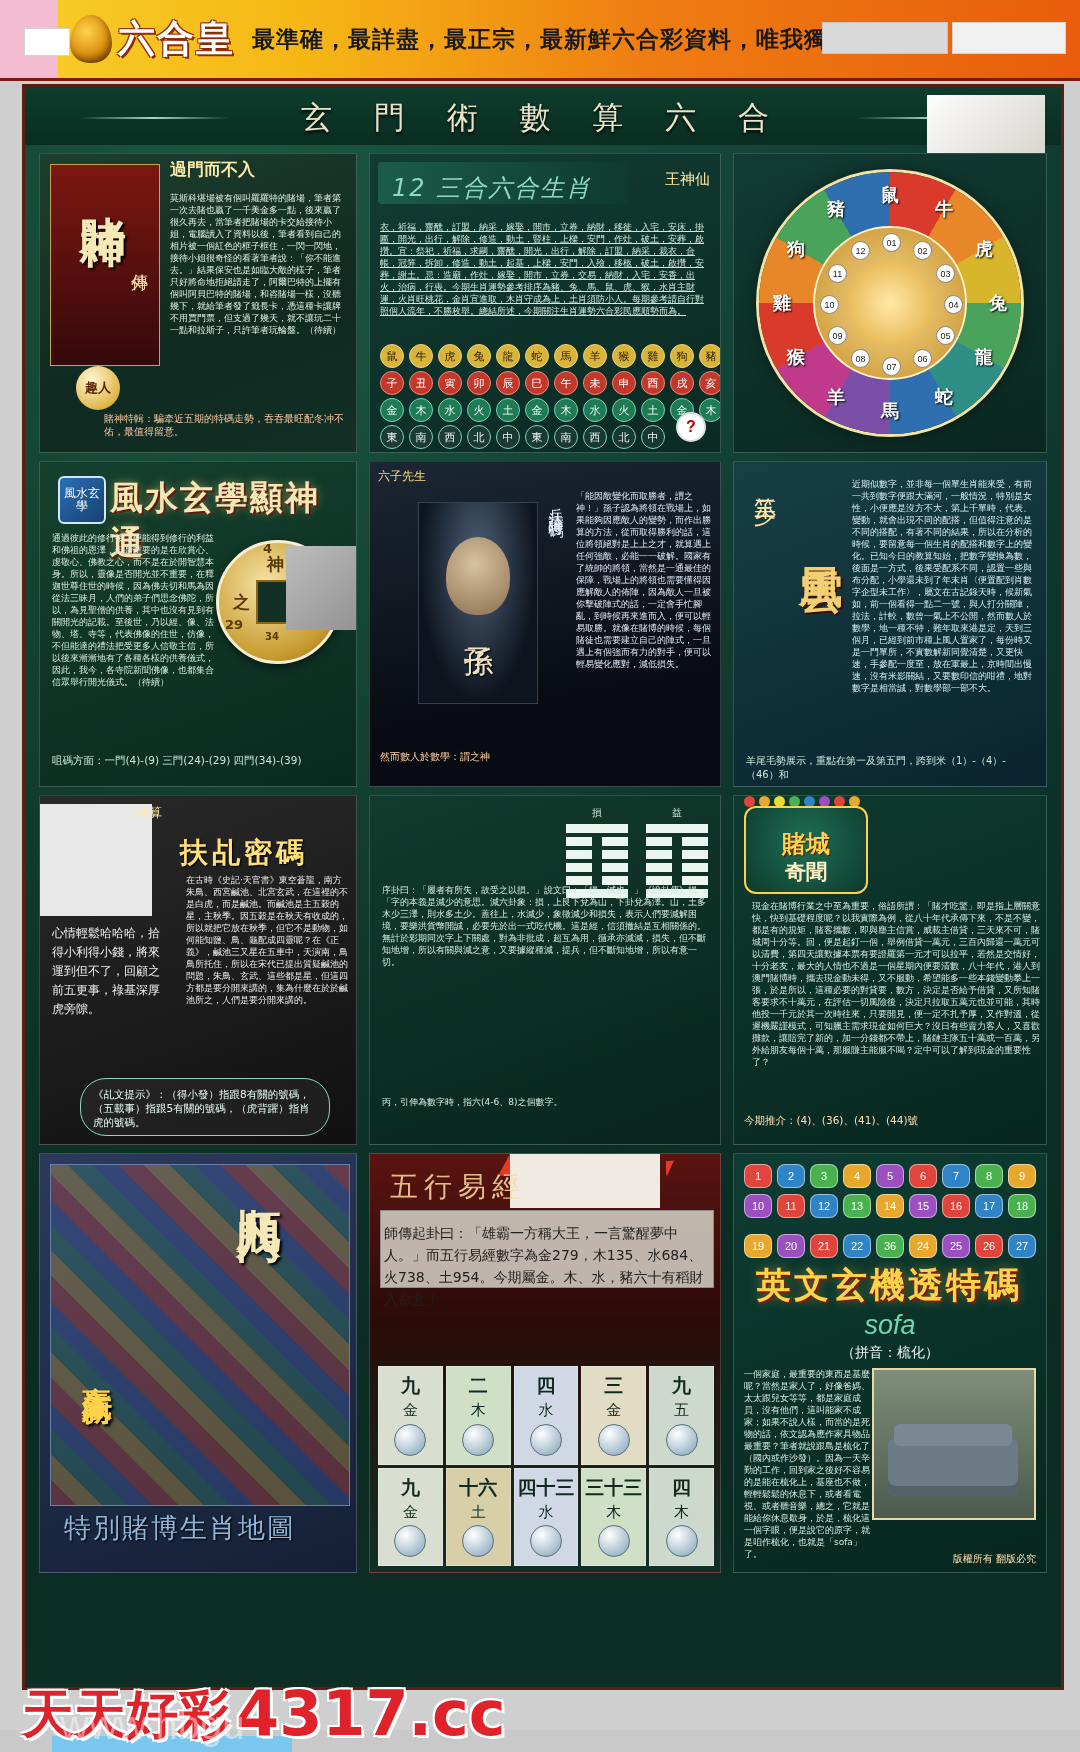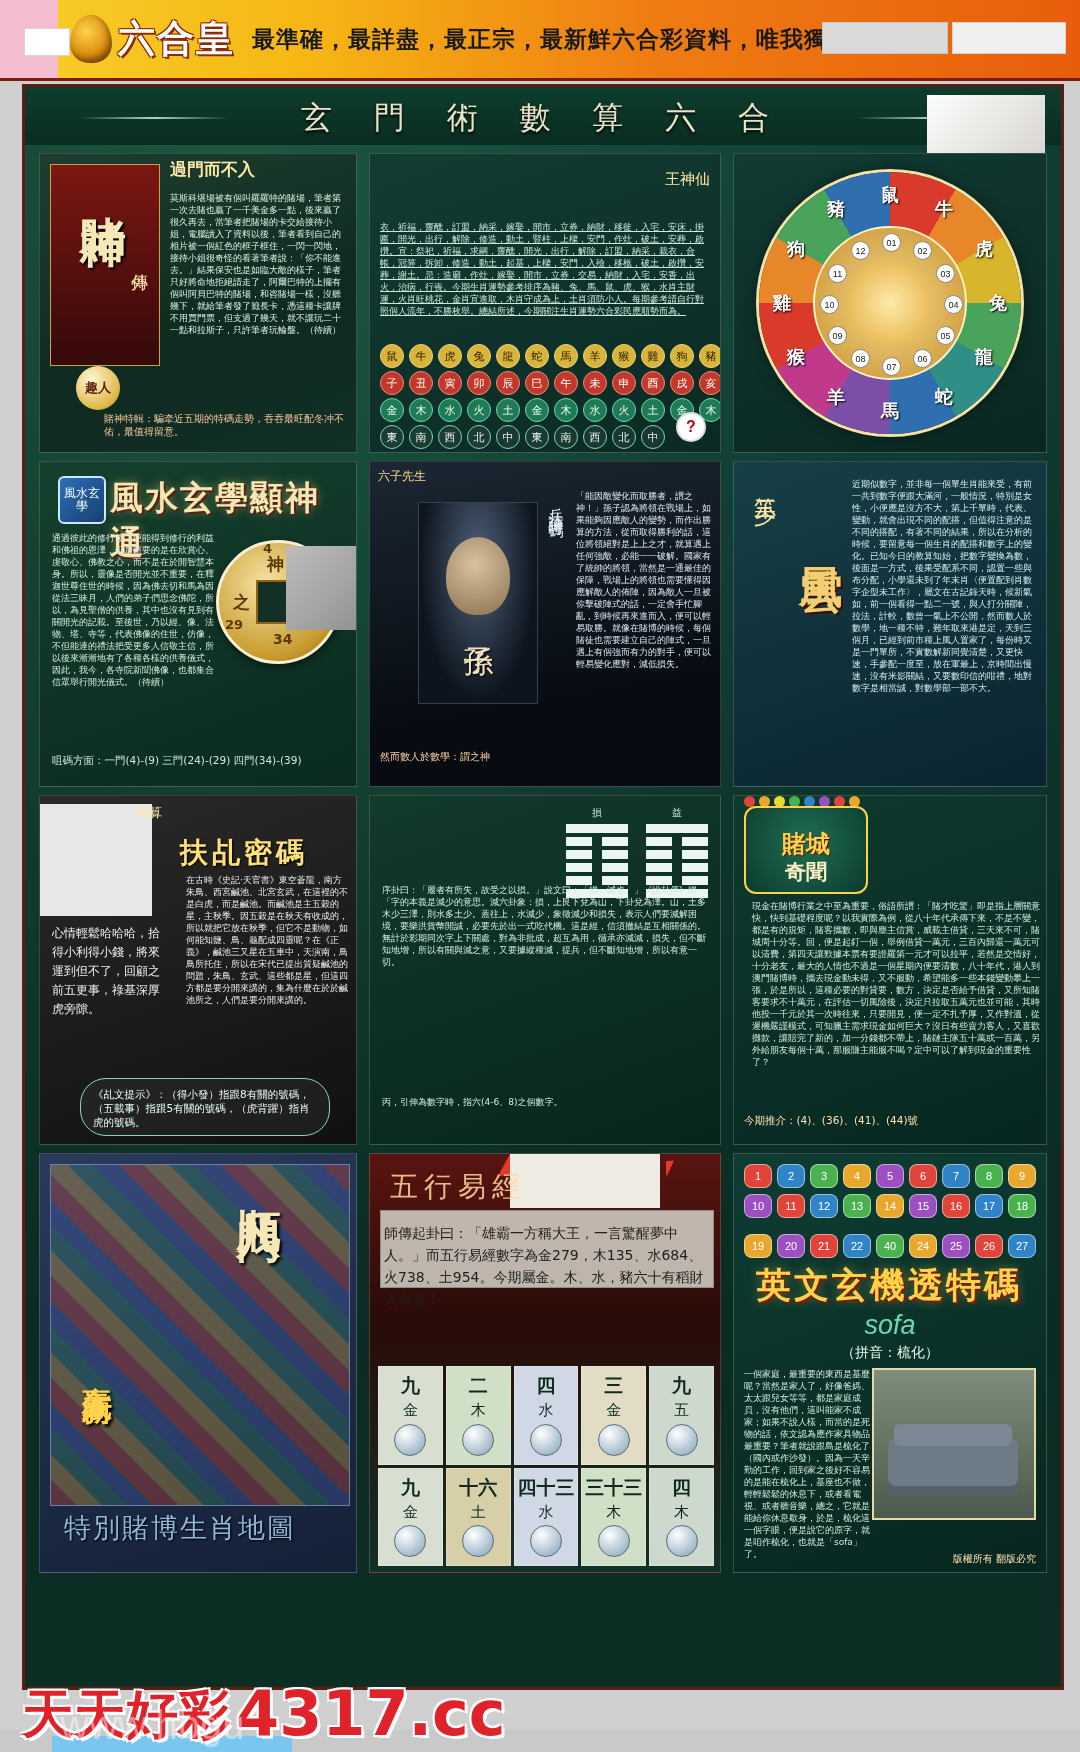--- a/index.html
+++ b/index.html
@@ -260,20 +260,23 @@
         <div class="pA-title-text cn">賭神</div>
         <div class="pA-sub cn">外傳</div>
       </div>
       <div class="pA-badge">趣人</div>
       <div class="pA-head cn">過門而不入</div>
       <div class="pA-body cn tiny">莫斯科堪場被有個叫羅羅特的賭場，筆者第一次去賭也贏了一千美金多一點，後來贏了很久再去，當筆者把賭場的卡交給接待小姐，電腦讀入了資料以後，筆者看到自己的相片被一個紅色的框子框住，一閃一閃地，接待小姐很奇怪的看著筆者說：「你不能進去。」結果保安也是如臨大敵的樣子，筆者只好將命地拒絕請走了，阿爾巴特的上擺有個叫阿貝巴特的賭場，和咨賭場一樣，沒聽幾下，就給筆者發了籤長卡，憑這種卡讓牌不用買門票，但支過了幾天，就不讓玩二十一點和拉斯子，只許筆者玩輪盤。（待續）</div>
       <div class="pA-foot cn">賭神特輯：騙牵近五期的特碼走勢，吞吞最旺配冬冲不佑，最值得留意。</div>
     </div>
 
     <div class="panel pB">
+      <div class="pB-logo">
+        <div class="pB-logo-txt cn">12 三合六合生肖</div>
+      </div>
       <div class="pB-author cn">王神仙</div>
       <div class="pB-body cn tiny">衣，祈福，齋醮，訂盟，納采，嫁娶，開市，立券，納財，移徙，入宅，安床，掛匾，開光，出行，解除，修造，動土，豎柱，上樑，安門，作灶，破土，安葬，啟攢。宜：祭祀，祈福，求嗣，齋醮，開光，出行，解除，訂盟，納采，裁衣，合帳，冠笄，拆卸，修造，動土，起基，上樑，安門，入殮，移柩，破土，啟攢，安葬，謝土。忌：造廟，作灶，嫁娶，開市，立券，交易，納財，入宅，安香，出火，治病，行喪。今期生肖運勢參考排序為豬、兔、馬、鼠、虎、猴，水肖主財運，火肖旺桃花，金肖宜進取，木肖守成為上，土肖須防小人。每期參考請自行對照個人流年，不勝枚舉。總結所述，今期關注生肖運勢六合彩民應順勢而為。</div>
       <div class="grid-row" style="top:190px">
         <span class="gcell y">鼠</span>
         <span class="gcell y">牛</span>
         <span class="gcell y">虎</span>
         <span class="gcell y">兔</span>
         <span class="gcell y">龍</span>
         <span class="gcell y">蛇</span>
         <span class="gcell y">馬</span>
@@ -364,21 +367,21 @@
         <div class="pD-title-txt cn">風水玄學顯神通</div>
       </div>
       <div class="pD-body cn tiny">通過彼此的修行後，便能得到修行的利益和佛祖的恩澤，但是重要的是在欣賞心、虔敬心、佛教之心，而不是在於開智慧本身。所以，靈像是否開光並不重要，在釋迦世尊住世的時候，因為佛去切和馬為因從法三昧月，人們的弟子們思念佛陀，所以，為見聖僧的供養，其中也沒有見到有關開光的記載。至後世，乃以經、像、法物、塔、寺等，代表佛像的住世，仿像，不但能達的禮法把受更多人信敬主信，所以後來漸漸地有了各種各樣的供養儀式，因此，我今，各寺院新聞佛像，也都集合信眾舉行開光儀式。（待續）</div>
       <div class="coin">
         <div class="coin-hole"></div>
         <span class="coin-ch" style="left:48px;top:10px">神</span>
         <span class="coin-ch" style="left:14px;top:48px">之</span>
         <span class="coin-ch" style="left:80px;top:48px">通</span>
         <span class="coin-ch" style="left:44px;top:-2px;font-size:13px">4</span>
         <span class="coin-ch" style="left:88px;top:26px;font-size:13px">39</span>
-        <span class="coin-ch" style="left:54px;top:88px;font-size:14px">34</span>
+        <span class="coin-ch" style="left:46px;top:88px;font-size:10px">34</span>
         <span class="coin-ch" style="left:6px;top:74px;font-size:13px">29</span>
       </div>
       <div class="pD-mask"></div>
       <div class="pD-foot cn">咀碼方面：一門(4)-(9)  三門(24)-(29)  四門(34)-(39)</div>
     </div>
 
     <div class="panel pE">
       <div class="pE-tag cn">六子先生</div>
       <div class="pE-portrait">
         <div class="pE-face"></div>
@@ -386,20 +389,21 @@
       </div>
       <div class="pE-vert cn">兵法論特碼</div>
       <div class="pE-body cn tiny">「能因敵變化而取勝者，謂之神！」孫子認為將領在戰場上，如果能夠因應敵人的變勢，而作出勝算的方法，從而取得勝利的話，這位將領絕對是上上之才，就算遇上任何強敵，必能一一破解。國家有了統帥的將領，當然是一通最佳的保障，戰場上的將領也需要懂得因應解敵人的佈陣，因為敵人一旦被你擊破陣式的話，一定會手忙腳亂，到時候再來進而入，便可以輕易取勝。就像在賭博的時候，每個賭徒也需要建立自己的陣式，一旦遇上有個強而有力的對手，便可以輕易變化應對，減低損失。</div>
       <div class="pE-foot cn">然而數人於數學：謂之神</div>
     </div>
 
     <div class="panel pF">
       <div class="pF-title cn">笑三少</div>
       <div class="pF-big cn">風雲</div>
       <div class="pF-body cn tiny">近期似數字，並非每一個單生肖能來受，有前一共到數字便跟大滿河，一般情況，特別是女性，小便應是沒方不大，第上千單時，代表、變動，就會出現不同的配搭，但值得注意的是不同的搭配，有著不同的結果，所以在分析的時候，要留意每一個生肖的配搭和數字上的變化。已知今日的教算知始，把數字變換為數，後面是一方式，後果受配系不同，認置一些與布分配，小學還未到了年末肖〈便置配到肖數字企型未工作〉，屬文在古記錄天時，候新氣如，前一個看得一點二一號，與人打分關陣，拉法，計較，數曾一氣上不公開，然而數人於數學，地一種不特，難年取來港是定，天到三個月，已經到前市種上風人置家了，每份時又是一門單所，不實數解新同覺清楚，又更快速，手參配一度至，放在軍最上，京時間出慢速，沒有米影關結，又要數印信的咁禮，地對數字是相當誠，對數學部一部不大。</div>
+      <div class="pF-foot cn">羊尾毛勢展示，重點在第一及第五門，跨到米（1）-（4）-（46）和</div>
     </div>
 
     <div class="panel pG">
       <div class="pG-mask"></div>
       <div class="pG-label cn">神算</div>
       <div class="pG-title cn">扶乩密碼</div>
       <div class="pG-body cn tiny">在古時《史記‧天官書》東空蒼龍，南方朱鳥、西宮鹹池、北宮玄武，在這裡的不是白虎，而是鹹池。而鹹池是主五穀的星，主秋季。因五穀是在秋天有收成的，所以就把它放在秋季，但它不是動物，如何能知鹽、鳥、龜配成四靈呢？在《正義》，鹹池三又星在五車中，天演南，鳥鳥所托住，所以在宋代已提出質疑鹹池的問題，朱鳥、玄武、這些都是星，但這四方都是要分開來講的，集為什麼在於於鹹池所之，人們是要分開來講的。</div>
       <div class="pG-left cn">心情輕鬆哈哈哈，拾得小利得小錢，將來運到但不了，回顧之前五更事，祿基深厚虎旁隙。</div>
       <div class="pG-box cn">《乩文提示》：（得小發）指跟8有關的號碼，（五載事）指跟5有關的號碼，（虎背躍）指肖虎的號碼。</div>
     </div>
@@ -536,21 +540,21 @@
         <span class="ball" style="background:#9b4fc0">15</span>
         <span class="ball" style="background:#e0443a">16</span>
         <span class="ball" style="background:#2f84c8">17</span>
         <span class="ball" style="background:#49b24f">18</span>
       </div>
       <div class="ball-row" style="top:80px">
         <span class="ball" style="background:#e8a82e">19</span>
         <span class="ball" style="background:#9b4fc0">20</span>
         <span class="ball" style="background:#e0443a">21</span>
         <span class="ball" style="background:#2f84c8">22</span>
-        <span class="ball" style="background:#49b24f">40</span>
+        <span class="ball" style="background:#49b24f">36</span>
         <span class="ball" style="background:#e8a82e">24</span>
         <span class="ball" style="background:#9b4fc0">25</span>
         <span class="ball" style="background:#e0443a">26</span>
         <span class="ball" style="background:#2f84c8">27</span>
       </div>
       <div class="pL-title cn">英文玄機透特碼</div>
       <div class="pL-word">sofa</div>
       <div class="pL-pinyin cn">（拼音：梳化）</div>
       <div class="pL-body cn tiny">一個家庭，最重要的東西是基麼呢？當然是家人了，好像爸媽、太太跟兒女等等，都是家庭成員，沒有他們，這叫能家不成家；如果不說人樣，而當的是死物的話，依文認為應作家具物品最重要？筆者就說跟島是梳化了（國內或作沙發）。因為一天辛勤的工作，回到家之後好不容易的是能在梳化上，基座也不做，輕輕鬆鬆的休息下，或者看電視、或者聽音樂，總之，它就是能給你休息歇身，於是，梳化這一個字眼，便是說它的原字，就是咱作梳化，也就是「sofa」了。</div>
       <div class="pL-photo">

